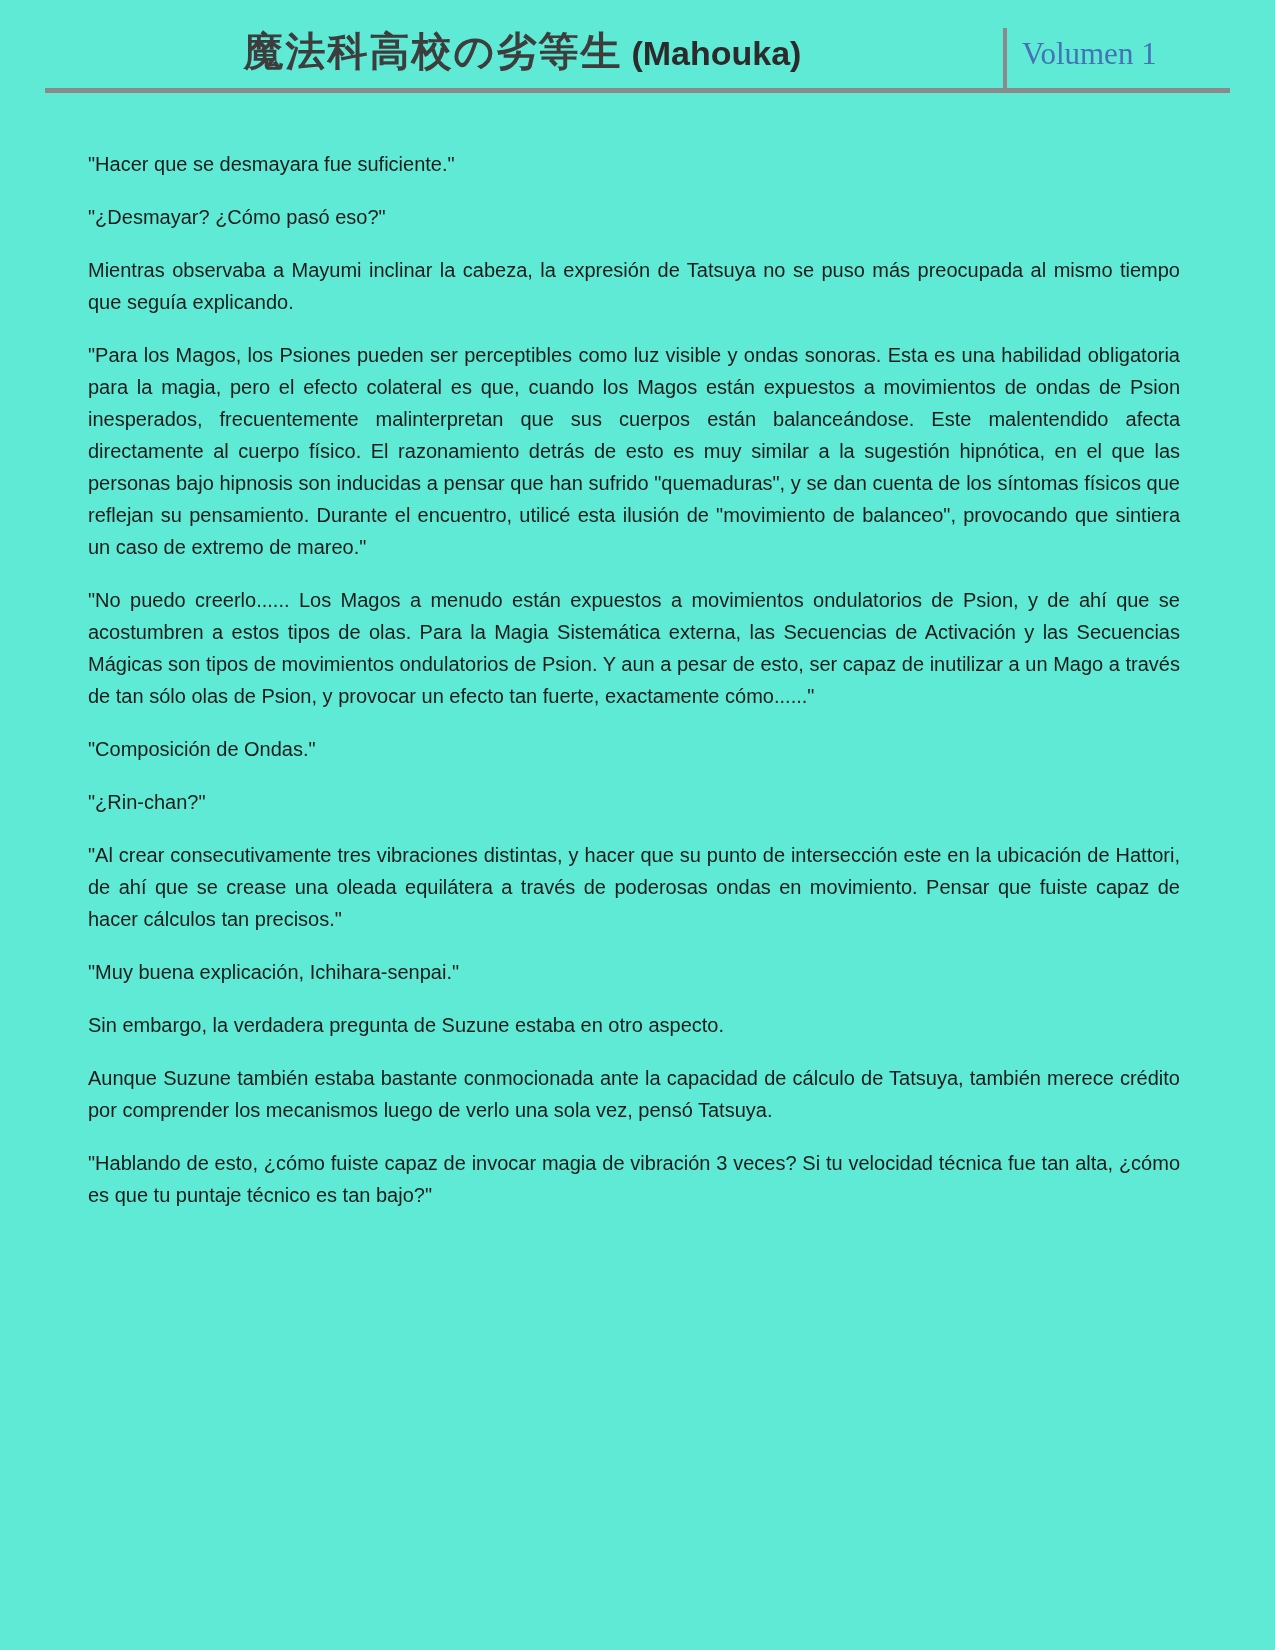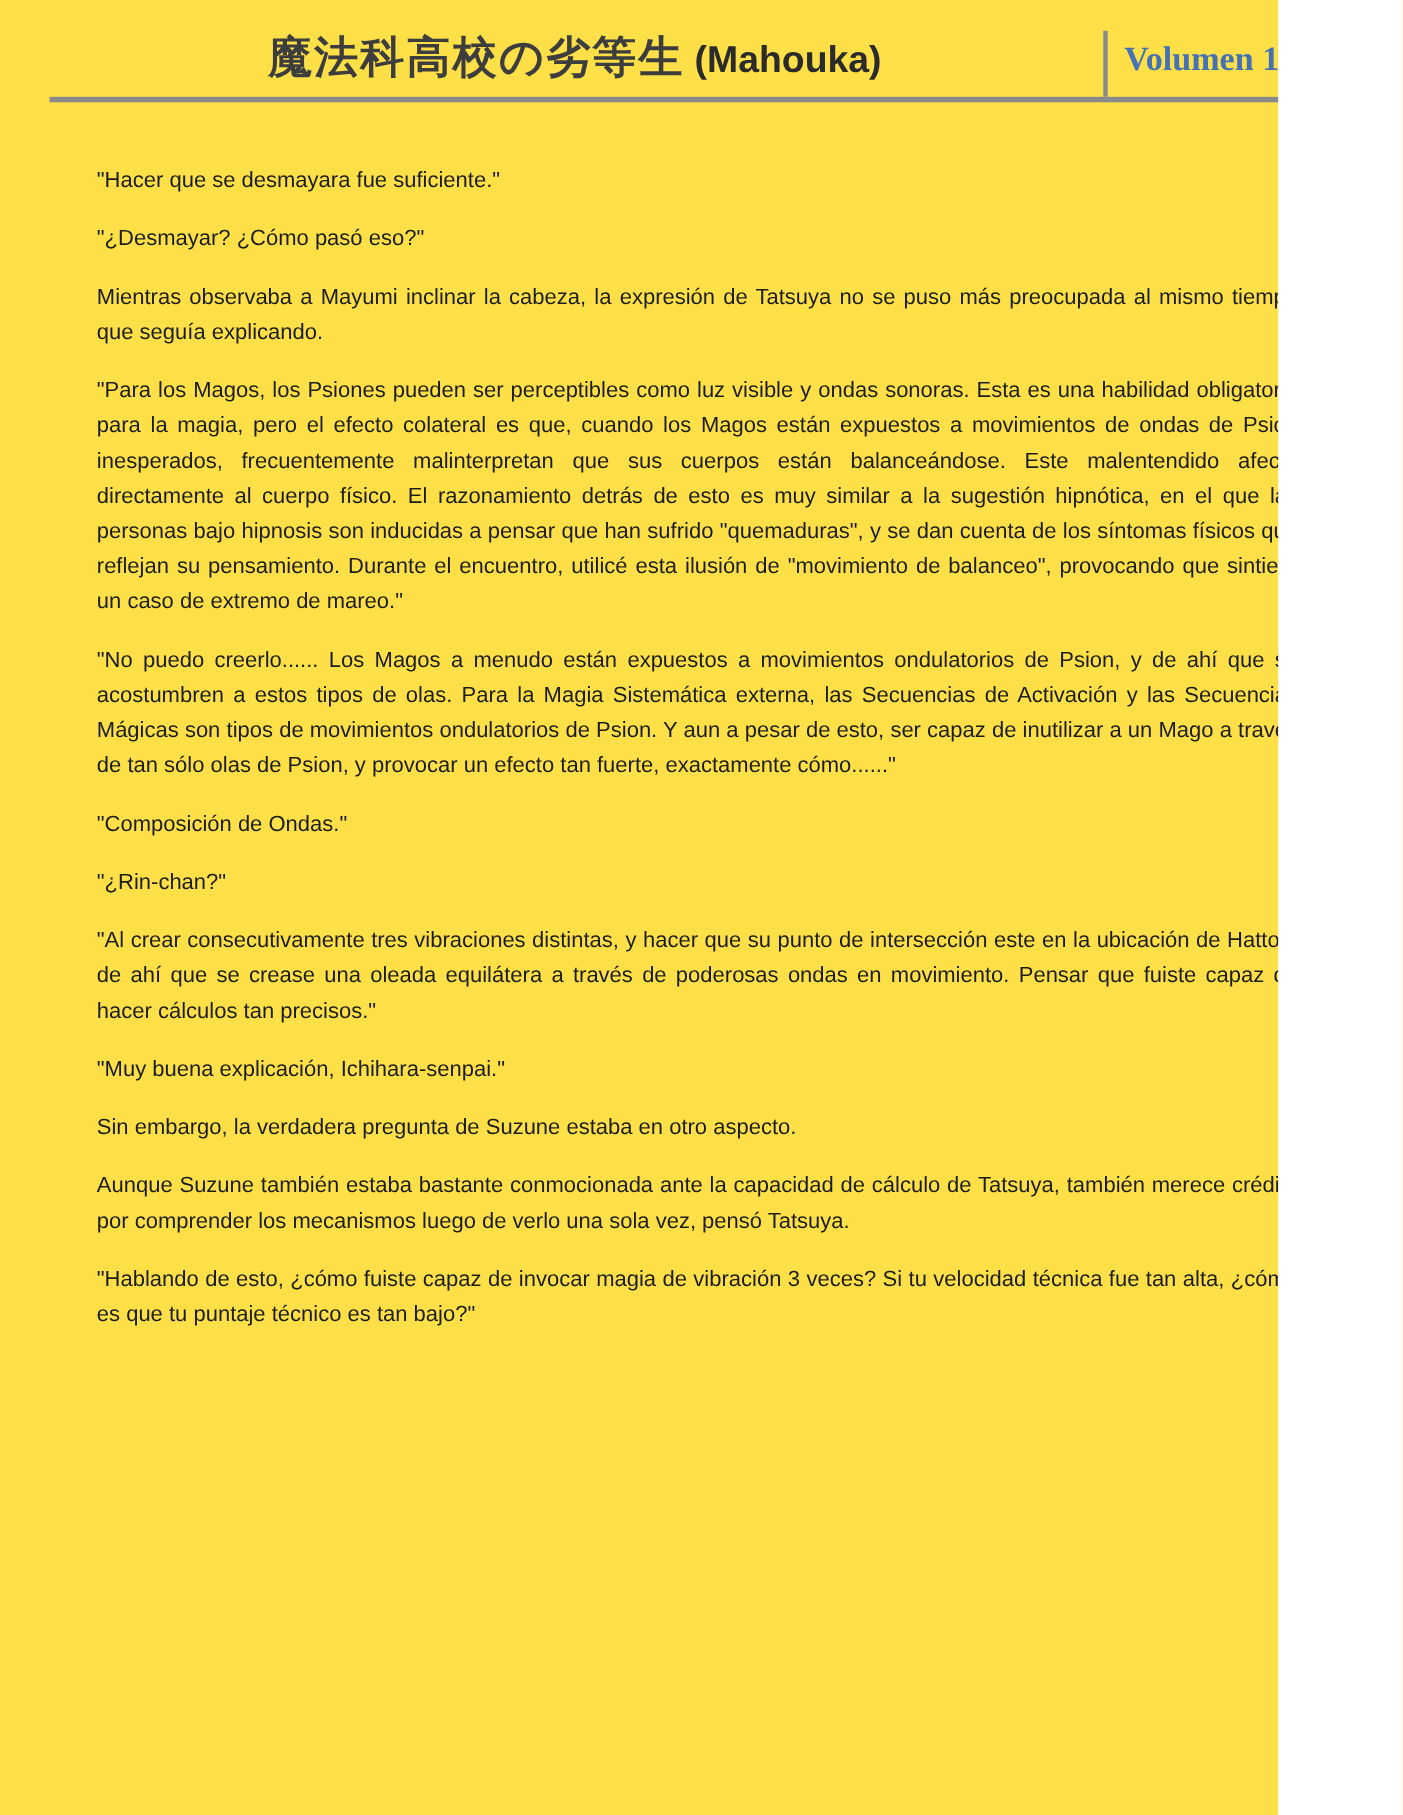--- a/index.html
+++ b/index.html
@@ -4,21 +4,21 @@
 <style>
   :root{
     --volume-blue:#4472b4;
     --rule-gray:#8a8a8a;
     --title-gray:#3d3d3d;
     --body-text:#1c1c1c;
   }
   *{box-sizing:border-box;}
   html,body{margin:0;padding:0;background:#ffffff;}
   body{width:1275px;height:1650px;font-family:"Liberation Sans",sans-serif;}
-  .page{position:relative;width:1162px;height:1650px;background:#fde047;overflow:hidden;}
+  .page{position:relative;width:1275px;height:1650px;background:#5eead4;overflow:hidden;}
 
   
   .doc-title{
     position:absolute;left:45px;top:24px;width:955px;height:62px;
     margin:0;text-align:center;white-space:nowrap;
     color:var(--title-gray);
   }
   .title-jp{
     font-family:"Liberation Serif","DejaVu Serif",serif;
     font-size:40px;font-weight:600;letter-spacing:2px;
@@ -27,21 +27,21 @@
     font-family:"Liberation Sans",sans-serif;
     font-size:34px;font-weight:bold;color:#2b2b2b;
   }
   .header-sep{
     position:absolute;left:1003px;top:28px;width:4px;height:60px;
     background:var(--rule-gray);
   }
   .volume-label{
     position:absolute;left:1022px;top:36px;
     font-family:"Liberation Serif","DejaVu Serif",serif;
-    font-size:31px;font-weight:bold;color:var(--volume-blue);
+    font-size:31px;font-weight:normal;color:var(--volume-blue);
     white-space:nowrap;
   }
   .header-rule{
     position:absolute;left:45px;top:88px;width:1185px;height:5px;
     background:var(--rule-gray);
   }
 
   
   .body-text{
     position:absolute;left:88px;top:148px;width:1092px;

